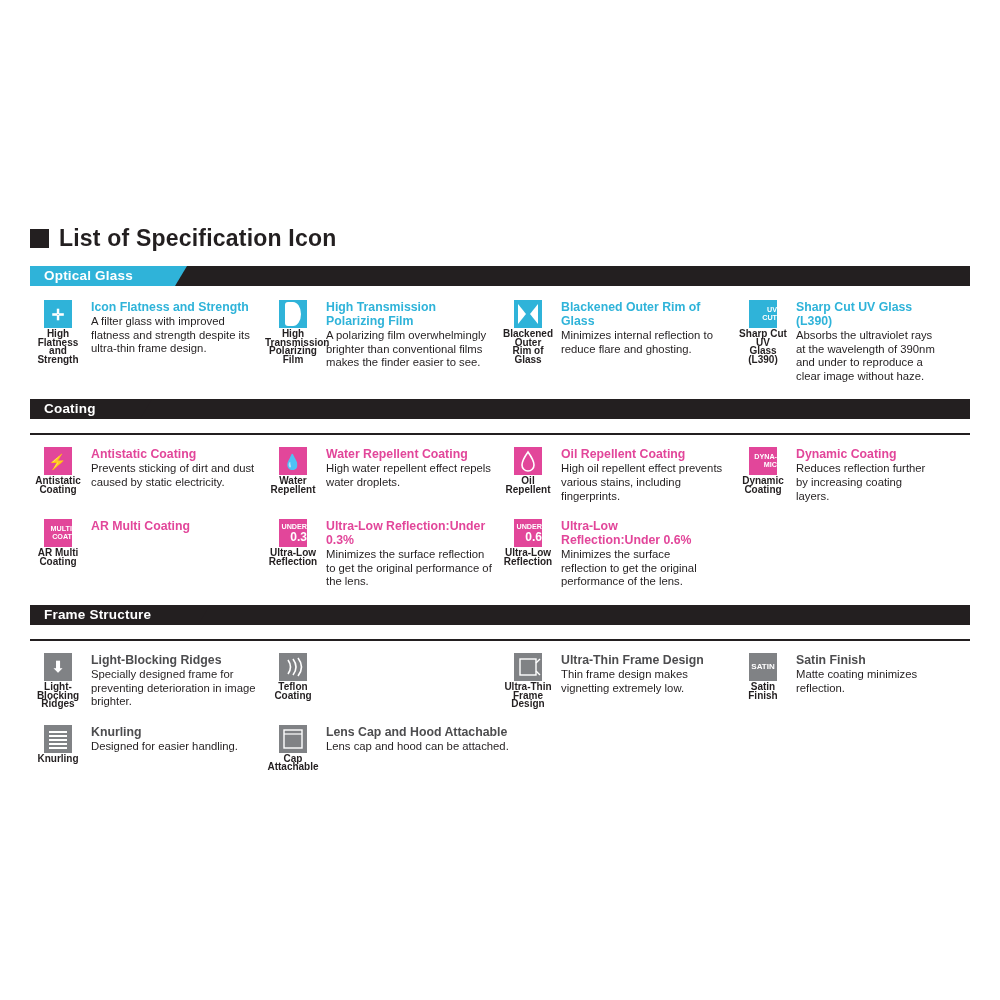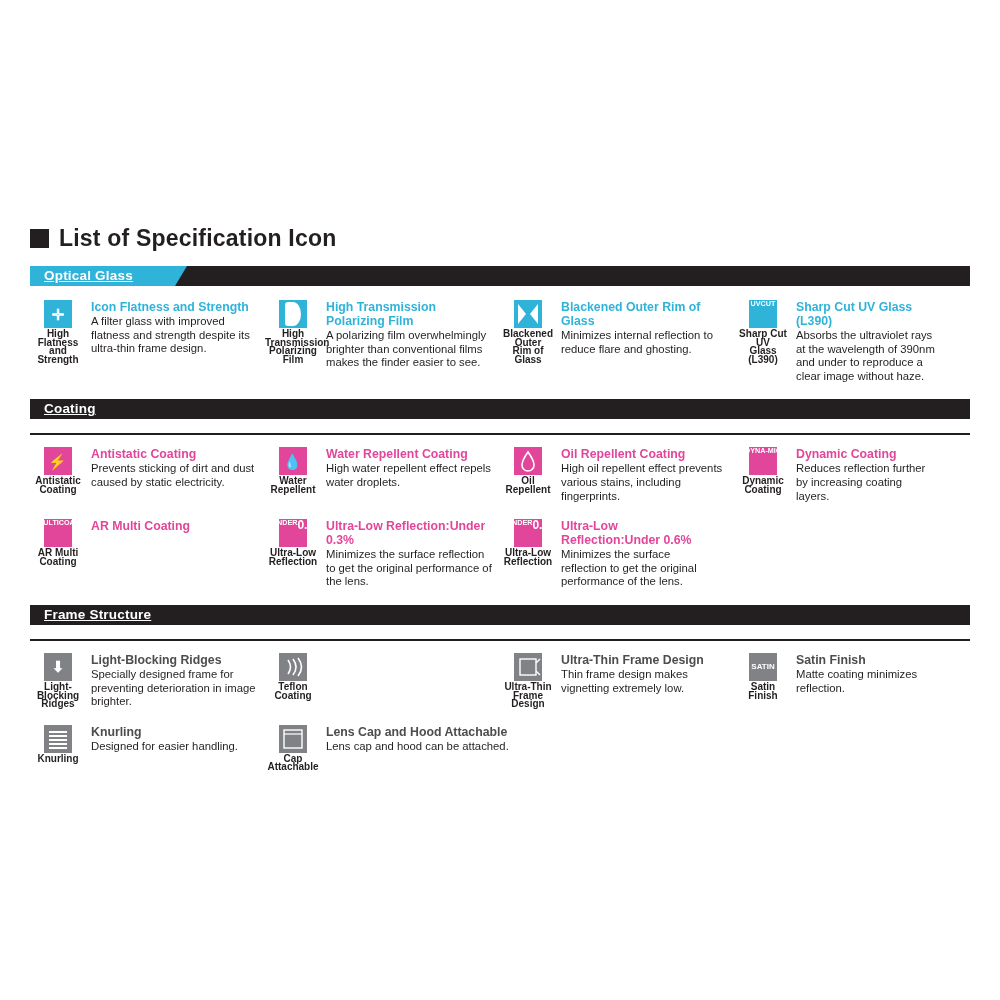--- a/index.html
+++ b/index.html
@@ -71,21 +71,20 @@
     position: absolute;
     left: 14px;
     top: 0;
     height: 20px;
     line-height: 20px;
     color: #ffffff;
     font-size: 13.5px;
     font-weight: bold;
     letter-spacing: .2px;
     white-space: nowrap;
-    text-decoration: underline;
   }
   .section-bar .bar-taper {
     position: absolute;
     top: 0;
     width: 0; height: 0;
     border-top: 20px solid #2fb3d9;
     border-right: 12px solid transparent;
   }
   .section-bar.coating .bar-taper,
   .section-bar.frame .bar-taper { border-top-color: #231f20; }
@@ -201,22 +200,22 @@
     width: 18px;
     height: 2px;
     background: #ffffff;
     display: block;
   }
 
   .two-line {
     position: absolute;
     inset: 0;
     display: flex;
-    flex-direction: row;
-    align-items: flex-start;
+    flex-direction: column;
+    align-items: flex-end;
     justify-content: center;
     color: #ffffff;
     font-weight: bold;
     font-size: 7.2px;
     line-height: 8.4px;
     text-align: center;
   }
   .two-line.big-num span.num { font-size: 12px; line-height: 12px; }
 
   svg { display: block; }

